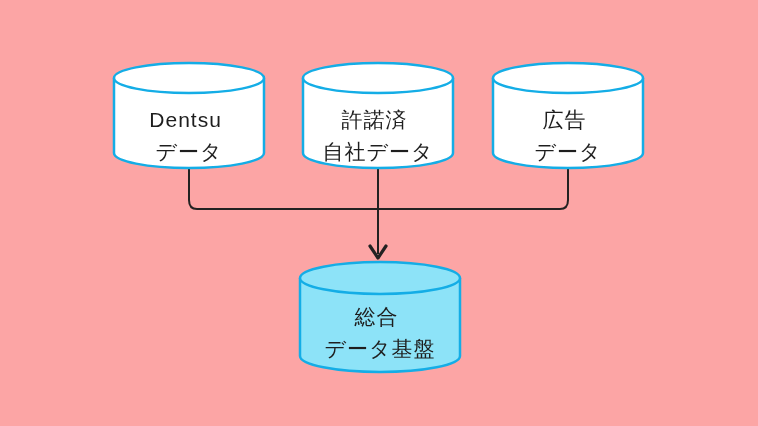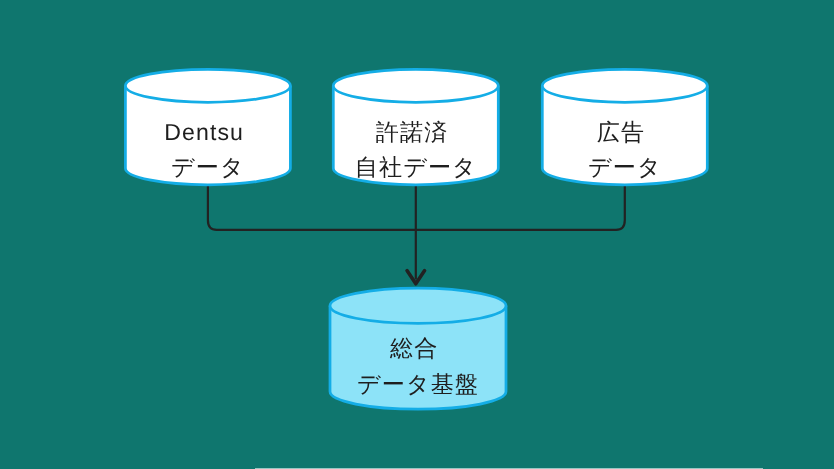--- a/index.html
+++ b/index.html
@@ -4,21 +4,21 @@
 <style>
   html, body {
     margin: 0;
     padding: 0;
     background: #ffffff;
   }
   .stage {
     position: relative;
     width: 758px;
     height: 426px;
-    background: #0f766e;
+    background: #fca5a5;
     overflow: hidden;
   }
   svg.diagram {
     display: block;
     width: 758px;
     height: 426px;
   }
   .node-label {
     font-family: "Liberation Sans", "DejaVu Sans", sans-serif;
     font-size: 21px;

